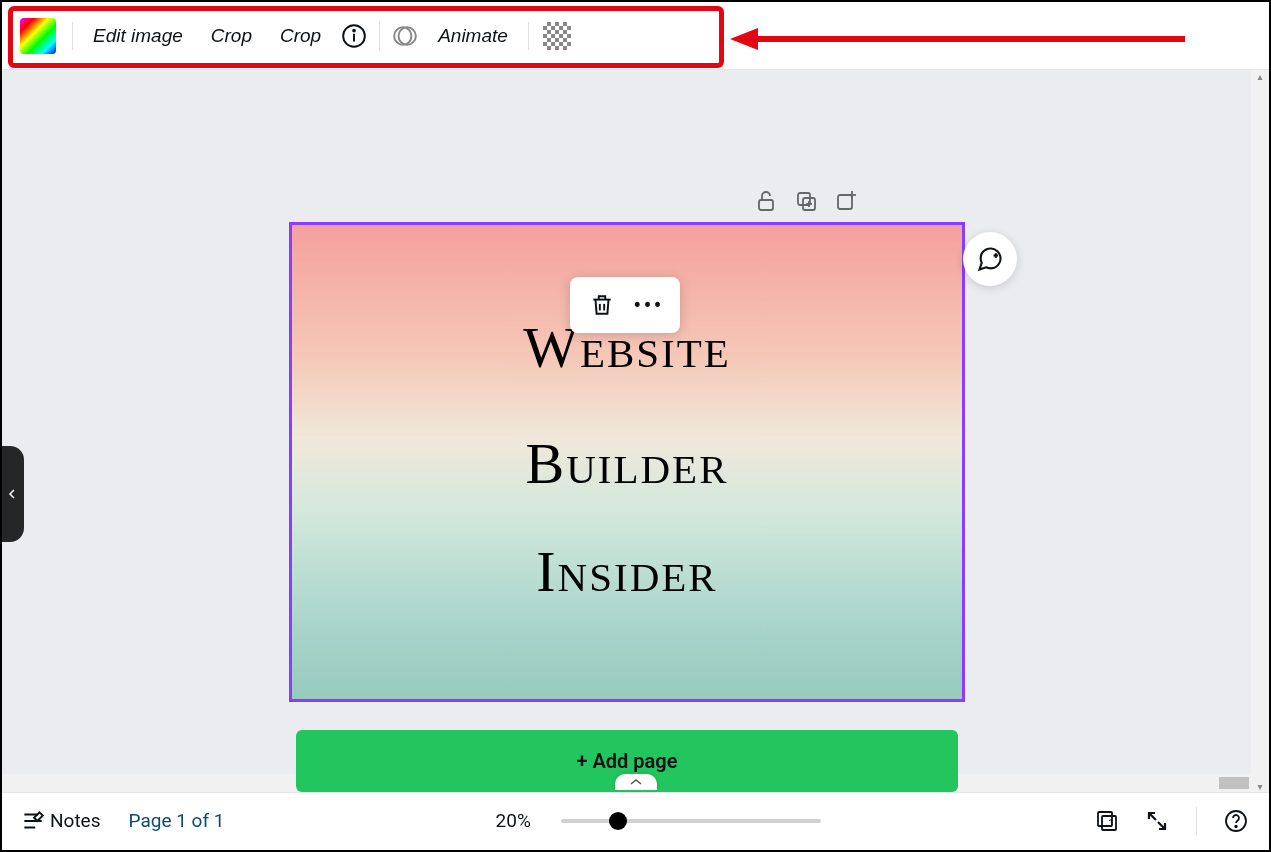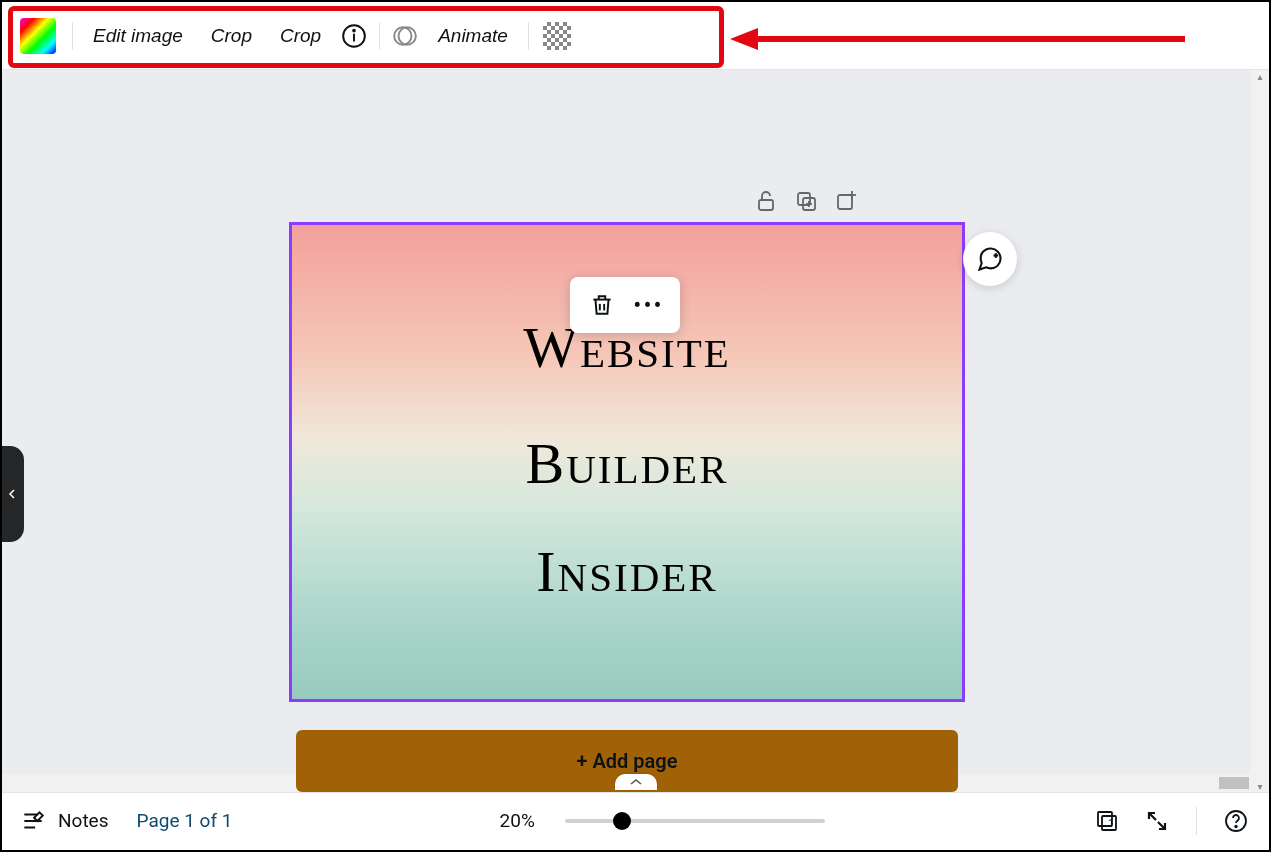--- a/index.html
+++ b/index.html
@@ -34,29 +34,29 @@
     .t3 { top: 318px; }
     
     .floating-toolbar { position: absolute; top: 52px; left: 278px; width: 110px; height: 56px; background: #fff; border-radius: 8px; box-shadow: 0 2px 12px rgba(0,0,0,0.18); display: flex; align-items: center; justify-content: space-around; padding: 0 8px; z-index:3;}
     .floating-toolbar .fb-icon { cursor: pointer; display:flex; align-items:center; justify-content:center; width:32px; height:32px;}
     .floating-toolbar svg { width: 26px; height: 26px; color: #0d1216;}
     .dots { font-size: 24px; letter-spacing: 2px; color:#0d1216; line-height:1; }
     
     .ai-btn { position: absolute; top: 162px; right: 252px; width: 54px; height: 54px; background: #fff; border-radius: 50%; box-shadow: 0 2px 10px rgba(0,0,0,0.15); display:flex; align-items:center; justify-content:center; cursor:pointer; }
     .ai-btn svg { width: 28px; height: 28px;}
     
-    .add-page-btn { position:absolute; top:660px; left:294px; width:662px; height:62px; background:#a16207; border-radius:6px; display:flex; align-items:center; justify-content:center; font-size:20px; font-weight:600; color:#0d1216; cursor:pointer; }
+    .add-page-btn { position:absolute; top:660px; left:294px; width:662px; height:62px; background:#22c55e; border-radius:6px; display:flex; align-items:center; justify-content:center; font-size:20px; font-weight:600; color:#0d1216; cursor:pointer; }
     
     .side-handle { position: absolute; left: -2px; top: 376px; width: 24px; height: 96px; background: #252627; border-radius: 0 14px 14px 0; display:flex; align-items:center; justify-content:center; color:#fff; cursor:pointer;}
     
     .chevron-up-bar { position:absolute; bottom:2px; left:50%; transform:translateX(-50%); width:42px; height:16px; background:#fff; border-radius:10px 10px 0 0; box-shadow:0 -1px 4px rgba(0,0,0,0.1); display:flex; align-items:center; justify-content:center; color:#555; cursor:pointer; z-index:4;}
     
     .footer { height: 56px; border-top: 1px solid #e5e5e5; background: #fff; display: flex; align-items: center; padding: 0 18px; gap: 16px; }
     .footer-left { display:flex; align-items:center; gap:14px;}
-    .notes-btn { display:flex; align-items:center; gap:12px; font-size:19px; color:#0d1216; cursor:pointer;}
+    .notes-btn { display:flex; align-items:center; gap:4px; font-size:19px; color:#0d1216; cursor:pointer;}
     .notes-btn svg { width:26px; height:26px;}
     .page-ind { font-size:19px; color:#0c4a6e; margin-left:14px;}
     .footer-center { margin-left:auto; display:flex; align-items:center; gap:30px;}
     .zoom-pct { font-size:19px; color:#0d1216;}
     .zoom-slider { width:260px; height:4px; background:#d1d1d1; border-radius:4px; position:relative; cursor:pointer;}
     .zoom-thumb { position:absolute; left:48px; top:-7px; width:18px; height:18px; background:#000; border-radius:50%;}
     .footer-right { display:flex; align-items:center; gap:20px; margin-left:auto;}
     .fr-icon { width:30px; height:30px; display:flex; align-items:center; justify-content:center; cursor:pointer; color:#0d1216;}
     .fr-icon svg { width:24px; height:24px;}
     .vdiv2 { width:1px; height:28px; background:#e0e0e0; margin:0 4px;}

